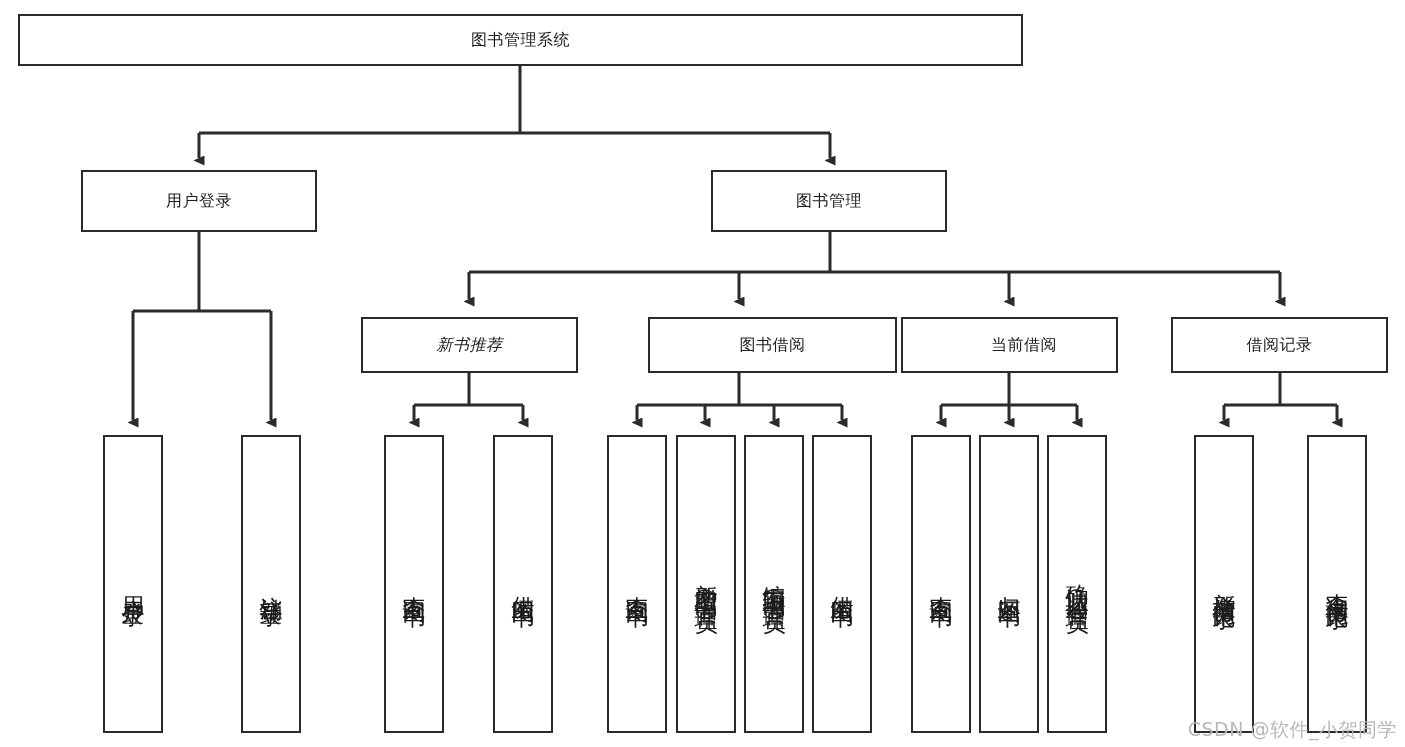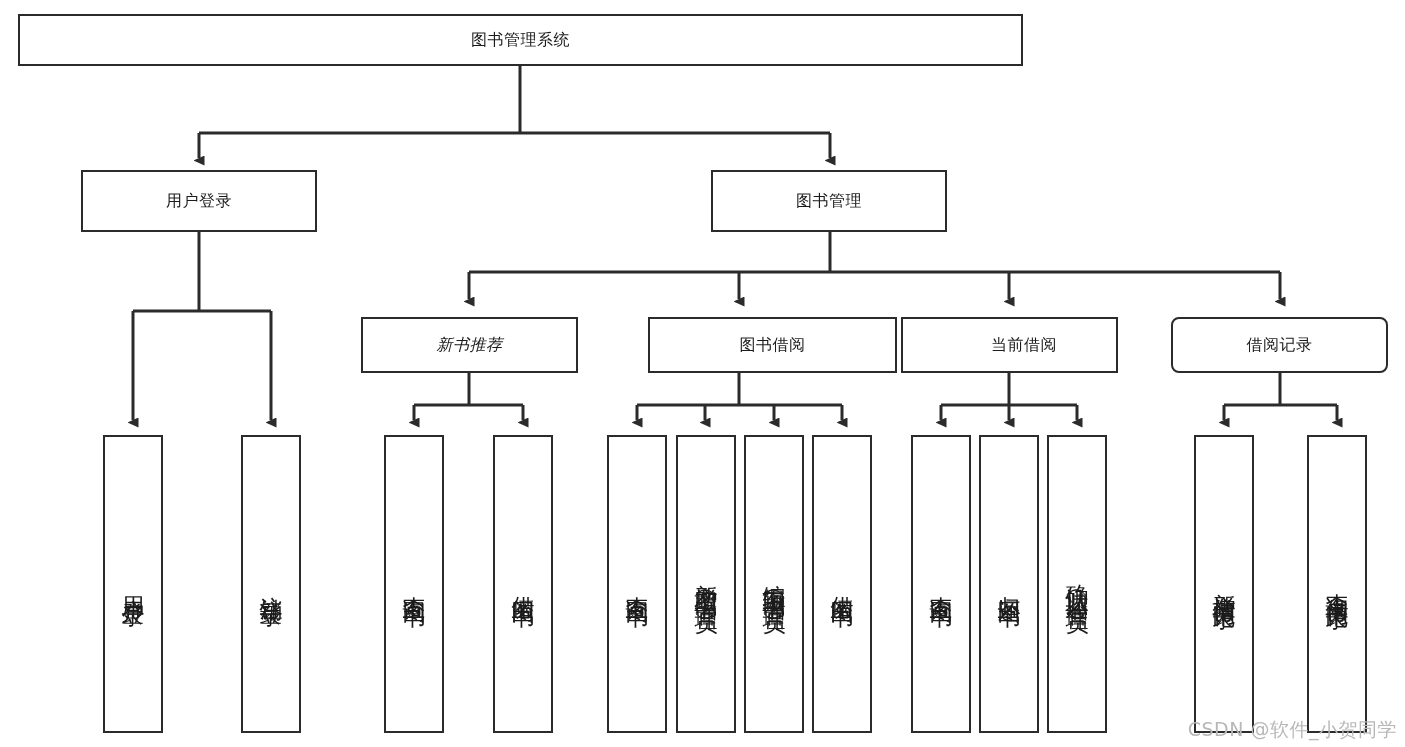--- a/index.html
+++ b/index.html
@@ -158,21 +158,21 @@
   </div>
 
   <div class="node-box horiz" style="left:631px; top:317px; width:249px; height:56px;margin-left:17px;">
     <span class="node-label">图书借阅</span>
   </div>
 
   <div class="node-box horiz" style="left:901px; top:317px; width:217px; height:56px;padding-left:29px;">
     <span class="node-label">当前借阅</span>
   </div>
 
-  <div class="node-box horiz" style="left:1171px; top:317px; width:217px; height:56px;border-radius:8px;">
+  <div class="node-box horiz" style="left:1171px; top:317px; width:217px; height:56px;">
     <span class="node-label">借阅记录</span>
   </div>
 
   <div class="node-box vert" style="left:103px; top:435px; width:60px; height:298px;">
     <span class="node-label">用户登录</span>
   </div>
 
   <div class="node-box vert" style="left:241px; top:435px; width:60px; height:298px;">
     <span class="node-label">注销登录</span>
   </div>

